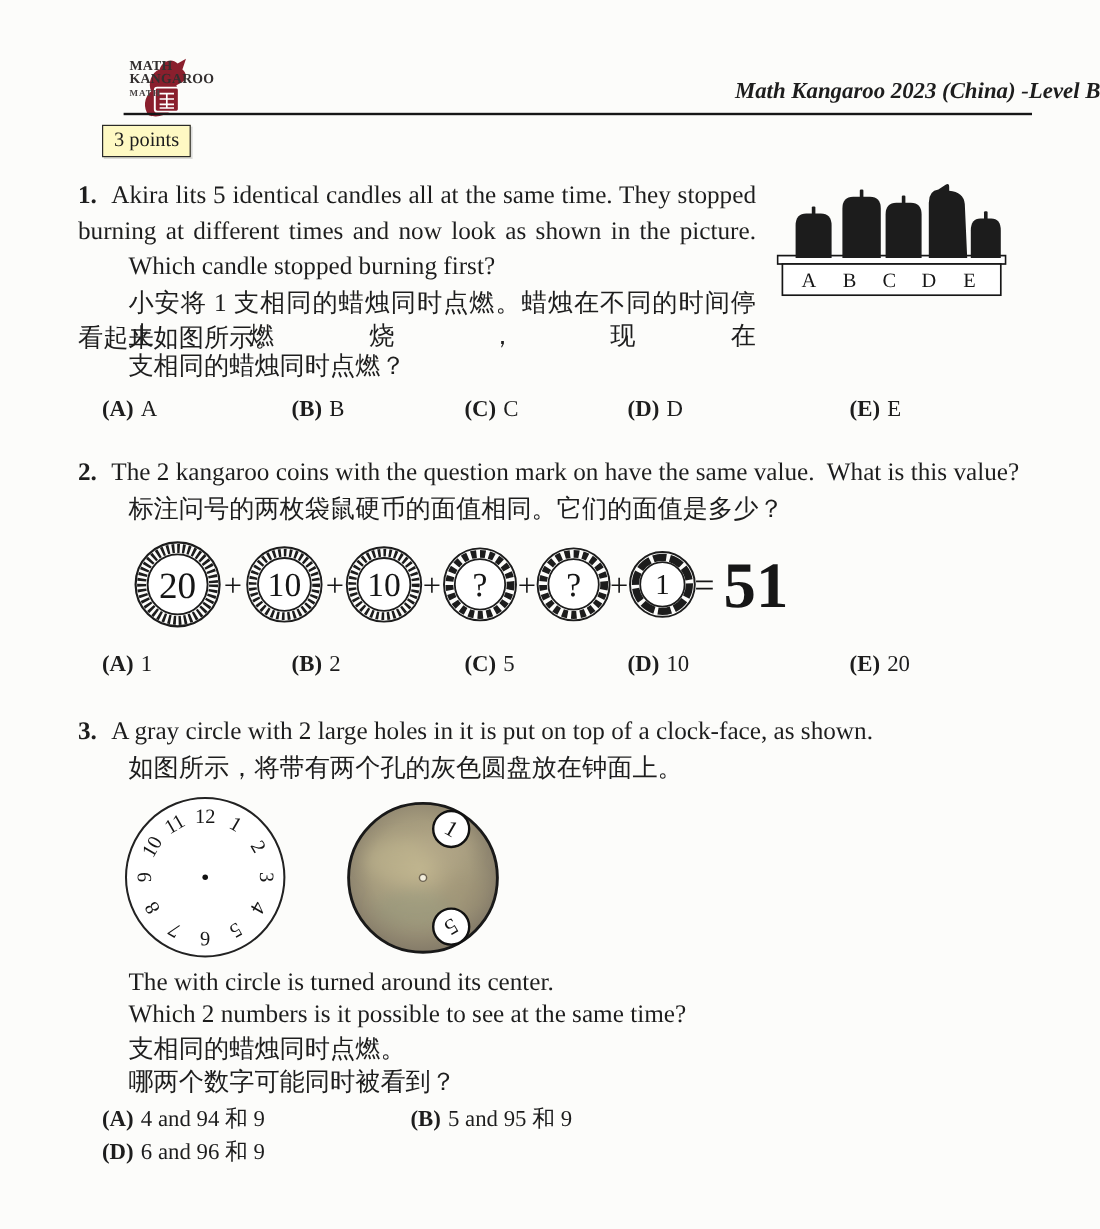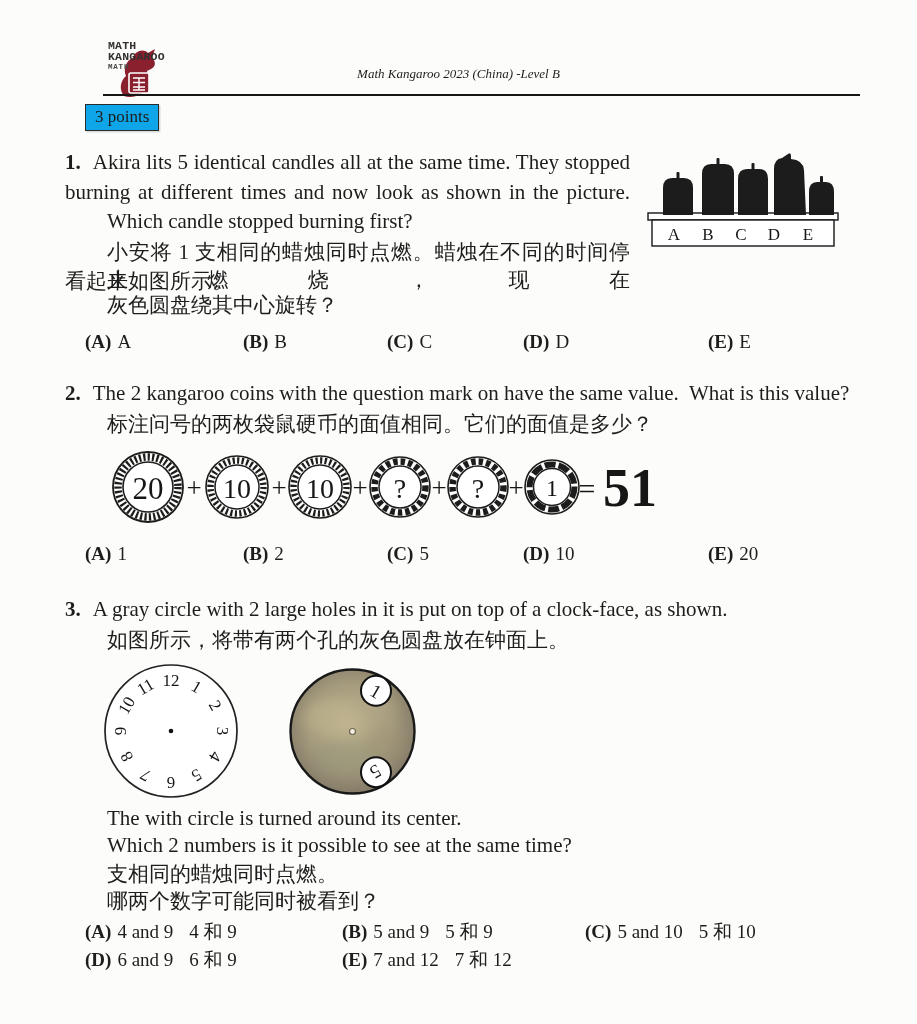--- a/index.html
+++ b/index.html
@@ -5,35 +5,35 @@
   html,body{margin:0;padding:0;}
   body{
     width:917px;height:1024px;position:relative;overflow:hidden;
     background:var(--page-bg,#fcfcfa);
     font-family:"Liberation Serif", serif;
     color:var(--text-color,#1d1d1d);
   }
   .abs{position:absolute;}
   
   #logo{left:64px;top:48px;width:150px;height:52px;}
-  #logo-text{left:108px;top:40px;font-family:Liberation Mono, monospace;font-weight:bold;color:#332f2f;line-height:11px;font-size:11.5px;letter-spacing:.2px;}
+  #logo-text{left:108px;top:50px;font-family:Liberation Serif, serif;font-weight:bold;color:#332f2f;line-height:11px;font-size:11.5px;letter-spacing:.2px;}
   #logo-text .china{font-size:7.5px;letter-spacing:.8px;color:#4a4646;}
-  #page-title{left:0;right:0;top:66px;text-align:center;font-size:13px;font-weight:normal;font-style:italic;}
+  #page-title{left:0;right:0;top:66px;text-align:right;font-size:19px;font-weight:bold;font-style:italic;}
   #rule{left:103px;top:94px;width:757px;height:2px;background:#161616;}
-  #points-box{left:85px;top:104px;border:1.6px solid #2a2a2a;padding:2px 9px 3px 9px;font-size:17px;background:#0ea5e9;box-shadow:1.5px 1.5px 0 rgba(120,120,120,.25);}
+  #points-box{left:85px;top:104px;border:1.6px solid #2a2a2a;padding:2px 9px 3px 9px;font-size:17px;background:#fef9c3;box-shadow:1.5px 1.5px 0 rgba(120,120,120,.25);}
   
   .line{position:absolute;left:65px;font-size:21px;white-space:pre;}
   .qnum{font-weight:bold;margin-right:12px;}
   .just{width:565px;text-align:justify;text-align-last:justify;white-space:normal;}
   .ind{left:107px;}
   
   .optrow{position:absolute;left:85px;width:790px;height:26px;}
   .opt{position:absolute;top:0;font-size:19px;white-space:pre;}
   .optlabel{font-weight:bold;margin-right:6px;}
-  .zh-part{margin-left:16px;}
+  .zh-part{}
   .c5-1{left:0;} .c5-2{left:158px;} .c5-3{left:302px;} .c5-4{left:438px;} .c5-5{left:602px;margin-left:21px;}
   .c3-1{left:0;} .c3-2{left:257px;} .c3-3{left:500px;}
   
   #fig-candles{left:647px;top:151px;}
   #fig-coins{left:95px;top:447px;}
   #fig-clock{left:101px;top:661px;}
   #fig-disk{left:286px;top:665px;}
   svg text{font-family:"Liberation Serif",serif;}
 </style>
 </head>
@@ -53,21 +53,21 @@
   </div>
   <div id="page-title" class="abs">Math Kangaroo 2023 (China) -Level B</div>
   <div id="rule" class="abs"></div>
   <div id="points-box" class="abs">3 points</div>
 
   <div class="line just" style="top:150px"><span class="qnum">1.</span><span>Akira lits 5 identical candles all at the same time.  They stopped</span></div>
   <div class="line just" style="top:180px">burning at different times and now look as shown in the picture.</div>
   <div class="line ind" style="top:209px">Which candle stopped burning first?</div>
   <div class="line just ind" style="top:238px;width:523px">小安将 1 支相同的蜡烛同时点燃。蜡烛在不同的时间停止燃烧，现在</div>
   <div class="line" style="top:267px">看起来如图所示。</div>
-  <div class="line ind" style="top:291px">灰色圆盘绕其中心旋转？</div>
+  <div class="line ind" style="top:291px">支相同的蜡烛同时点燃？</div>
 
   <svg id="fig-candles" class="abs" width="192" height="96" viewBox="0 0 192 96">
 
     <rect x="1" y="62" width="190" height="7" fill="#ffffff" stroke="#161616" stroke-width="1.4"></rect>
     <rect x="5" y="69" width="182" height="26" fill="#ffffff" stroke="#161616" stroke-width="1.4"></rect>
 
     <g fill="#1c1c1c">
       <path d="M16,64 L16,37 Q16,27 25,27 L37,27 Q46,27 46,37 L46,64 Z"></path>
       <rect x="29.5" y="21" width="3" height="7" rx="1"></rect>
       <path d="M55,64 L55,23 Q55,13 64,13 L78,13 Q87,13 87,23 L87,64 Z"></path>
@@ -216,20 +216,18 @@
   </svg>
 
   <div class="line ind" style="top:806px">The with circle is turned around its center.</div>
   <div class="line ind" style="top:833px">Which 2 numbers is it possible to see at the same time?</div>
   <div class="line ind" style="top:860px">支相同的蜡烛同时点燃。</div>
   <div class="line ind" style="top:887px">哪两个数字可能同时被看到？</div>
 
   <div class="optrow" style="top:919px">
     <span class="opt c3-1"><span class="optlabel">(A)</span><span>4 and 9</span><span class="zh-part">4 和 9</span></span>
     <span class="opt c3-2"><span class="optlabel">(B)</span><span>5 and 9</span><span class="zh-part">5 和 9</span></span>
-    <span class="opt c3-3"><span class="optlabel">(C)</span><span>5 and 10</span><span class="zh-part">5 和 10</span></span>
   </div>
   <div class="optrow" style="top:947px">
     <span class="opt c3-1"><span class="optlabel">(D)</span><span>6 and 9</span><span class="zh-part">6 和 9</span></span>
-    <span class="opt c3-2"><span class="optlabel">(E)</span><span>7 and 12</span><span class="zh-part">7 和 12</span></span>
   </div>
 
 </div>
 
 </body></html>

